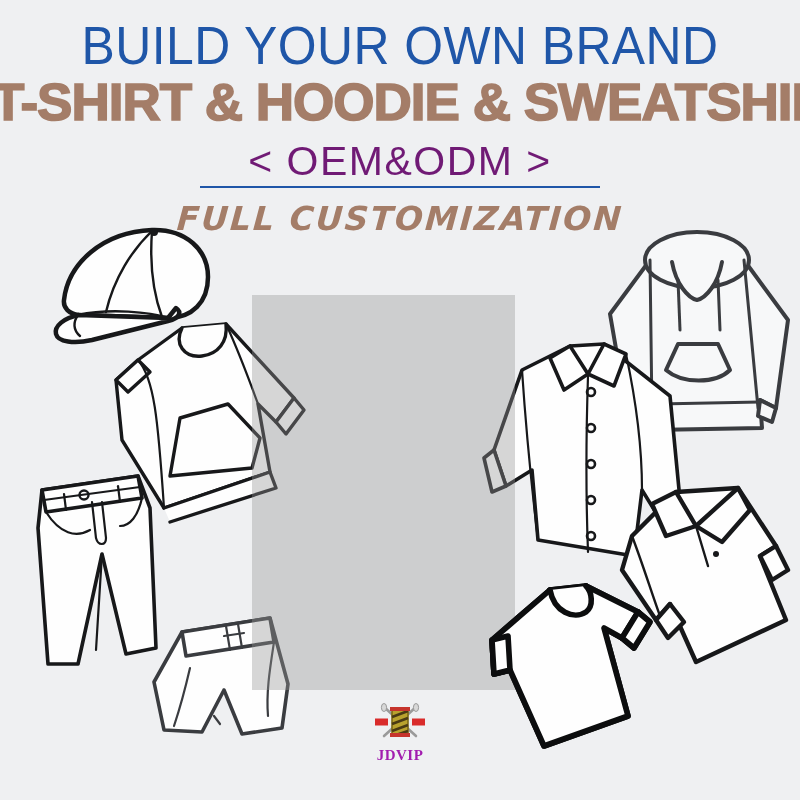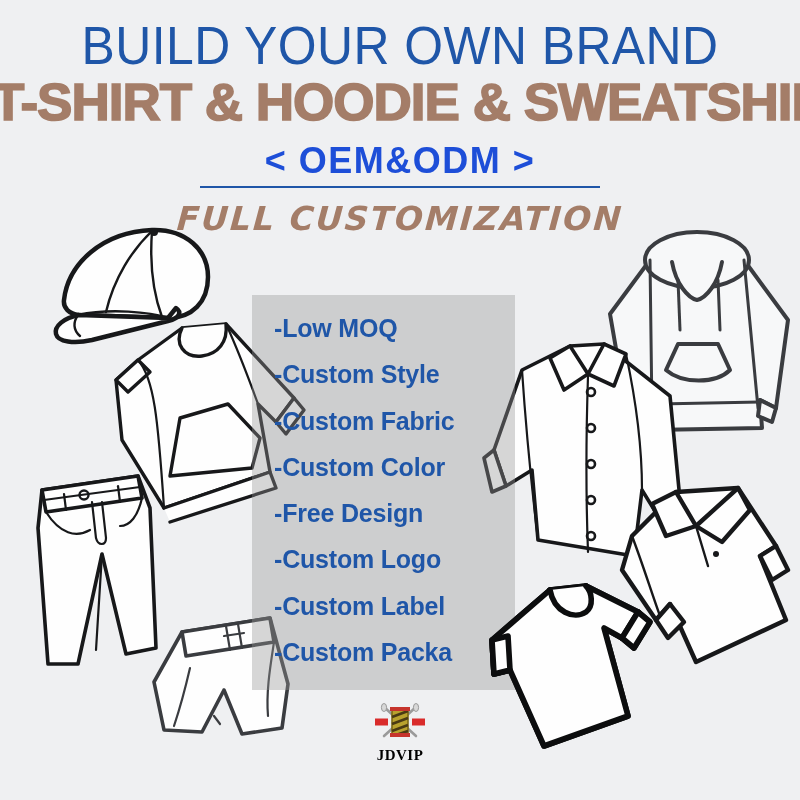--- a/index.html
+++ b/index.html
@@ -28,23 +28,23 @@
     font-size:52px;line-height:56px;
     font-weight:700;
     color:#a47d68;
     letter-spacing:-1px;
     transform:scaleX(1.02);
     white-space:nowrap;
     -webkit-text-stroke:1.6px #a47d68;
   }
   #h-line3{
     top:138px;
-    font-size:36px;line-height:46px;
-    font-weight:700;
-    color:#1d4ed8;
+    font-size:41px;line-height:46px;
+    font-weight:400;
+    color:#701a75;
     letter-spacing:1.5px;
     white-space:nowrap;
   }
   #h-rule{
     position:absolute;left:200px;top:186px;width:400px;height:2px;
     background:#1f56a8;
   }
   #h-line4{
     top:198px;
     font-size:33px;line-height:42px;
@@ -76,21 +76,21 @@
   .art{position:absolute;}
   .art svg{display:block;overflow:visible;}
 
   
   #logo-block{
     position:absolute;left:340px;top:702px;width:120px;text-align:center;
   }
   #logo-mark{margin:0 auto;}
   #logo-text{
     font-family:"Liberation Serif",serif;
-    font-size:15px;font-weight:700;color:#000000;
+    font-size:15px;font-weight:700;color:#a21caf;
     letter-spacing:.5px;margin-top:1px;
   }
 </style>
 </head>
 <body>
 
 <div id="stage">
 
   <div class="headline" id="h-line1">BUILD YOUR OWN BRAND</div>
   <div class="headline" id="h-line2">T-SHIRT &amp; HOODIE &amp; SWEATSHIRT</div>
@@ -233,30 +233,20 @@
       <g fill="#fefefe" stroke="#0c0d0e" stroke-width="5.6" stroke-linejoin="round" stroke-linecap="round">
         <path d="M68 12 L104 8 L156 34 L140 60 L122 50 L146 138 L62 168 L28 92 L12 96 L10 62 Z"></path>
         <path d="M68 12 C72 34 92 42 104 34 C112 28 110 14 104 8"></path>
         <path d="M28 92 L12 96 L10 62 L26 58 Z"></path>
         <path d="M140 60 L156 34 L168 44 L152 70 Z"></path>
       </g>
     </svg>
   </div>
 
   <div id="feature-panel"></div>
-  <div id="feature-list">
-    <div class="feature-item">-Low MOQ</div>
-    <div class="feature-item">-Custom Style</div>
-    <div class="feature-item">-Custom Fabric</div>
-    <div class="feature-item">-Custom Color</div>
-    <div class="feature-item">-Free Design</div>
-    <div class="feature-item">-Custom Logo</div>
-    <div class="feature-item">-Custom Label</div>
-    <div class="feature-item">-Custom Packa</div>
-  </div>
 
   <div class="art" style="left:482px;top:578px;">
     <svg width="200" height="180" viewBox="0 0 200 180">
       <g fill="#fefefe" stroke="#0c0d0e" stroke-width="5.6" stroke-linejoin="round" stroke-linecap="round">
         <path d="M68 12 L104 8 L156 34 L140 60 L122 50 L146 138 L62 168 L28 92 L12 96 L10 62 Z"></path>
         <path d="M68 12 C72 34 92 42 104 34 C112 28 110 14 104 8"></path>
         <path d="M28 92 L12 96 L10 62 L26 58 Z"></path>
         <path d="M140 60 L156 34 L168 44 L152 70 Z"></path>
       </g>
     </svg>

